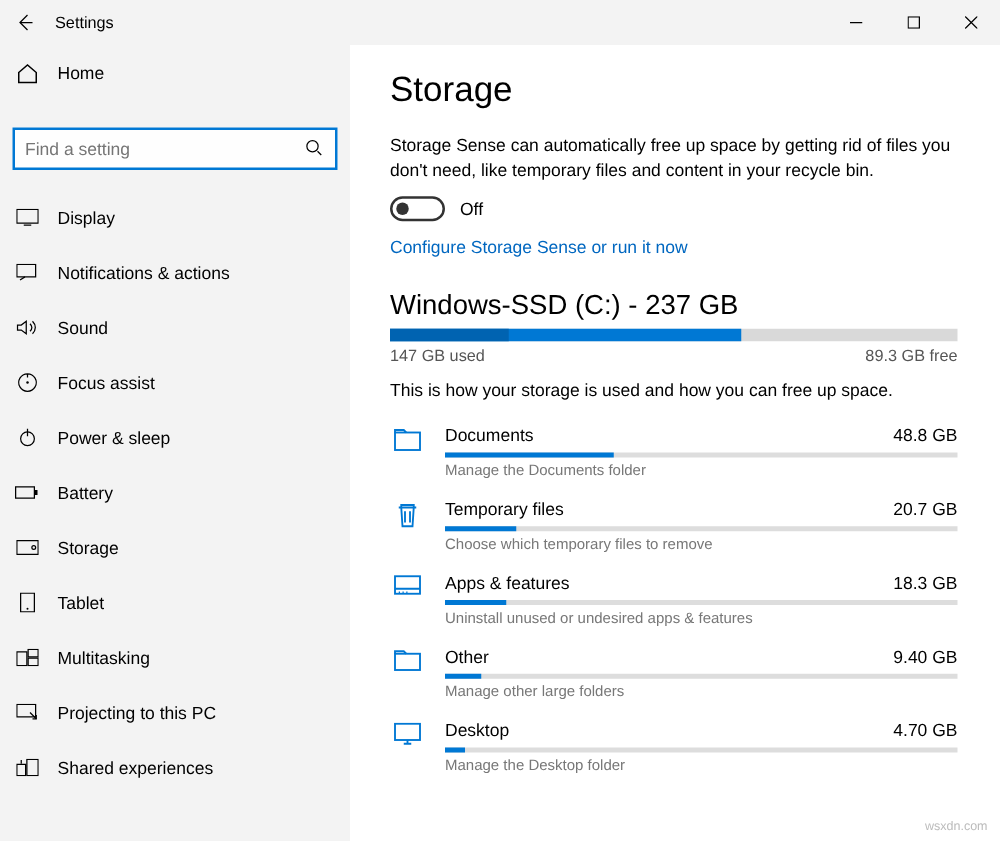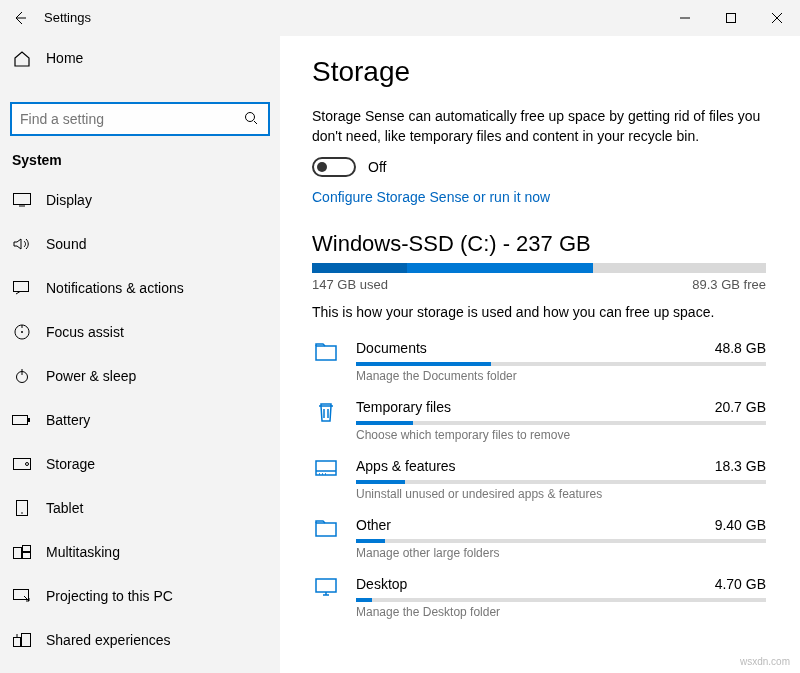--- a/index.html
+++ b/index.html
@@ -268,49 +268,48 @@
         <input placeholder="Find a setting" style="">
         <span class="sicon">
           <svg width="14" height="14" viewBox="0 0 14 14">
               <circle cx="6" cy="6" r="4.5" fill="none" stroke="#000"></circle>
               <path d="M10 10l3 3" stroke="#000"></path>
             </svg>
         </span>
       </div>
     </div>
 
-    <div class="section-head">System</div>
 
     <ul class="nav">
       <li>
         <span class="icon">
             <svg width="18" height="14" viewBox="0 0 18 14">
               <rect x="0.5" y="0.5" width="17" height="11" fill="none" stroke="#000"></rect>
               <path d="M6 13h6" stroke="#000"></path>
             </svg>
           </span>
         <span>Display</span>
       </li>
       <li>
         <span class="icon">
             <svg width="18" height="14" viewBox="0 0 18 14">
+              <rect x="0.5" y="0.5" width="15" height="10" fill="none" stroke="#000"></rect>
+              <path d="M3 13l4-2.5" stroke="#000"></path>
+            </svg>
+          </span>
+        <span>Notifications &amp; actions</span>
+      </li>
+      <li>
+        <span class="icon">
+            <svg width="18" height="14" viewBox="0 0 18 14">
               <path d="M1 5v4h3l4 3V2L4 5z" fill="none" stroke="#000"></path>
               <path d="M11 4c2 2 2 4 0 6M13 2c3 3 3 7 0 10" fill="none" stroke="#000"></path>
             </svg>
           </span>
         <span>Sound</span>
-      </li>
-      <li>
-        <span class="icon">
-            <svg width="18" height="14" viewBox="0 0 18 14">
-              <rect x="0.5" y="0.5" width="15" height="10" fill="none" stroke="#000"></rect>
-              <path d="M3 13l4-2.5" stroke="#000"></path>
-            </svg>
-          </span>
-        <span>Notifications &amp; actions</span>
       </li>
       <li>
         <span class="icon">
             <svg width="18" height="18" viewBox="0 0 18 18">
               <path d="M9 2a7 7 0 1 0 .001 0M9 2v3" fill="none" stroke="#000"></path>
               <circle cx="9" cy="9" r="1" fill="#000"></circle>
             </svg>
           </span>
         <span>Focus assist</span>
       </li>

